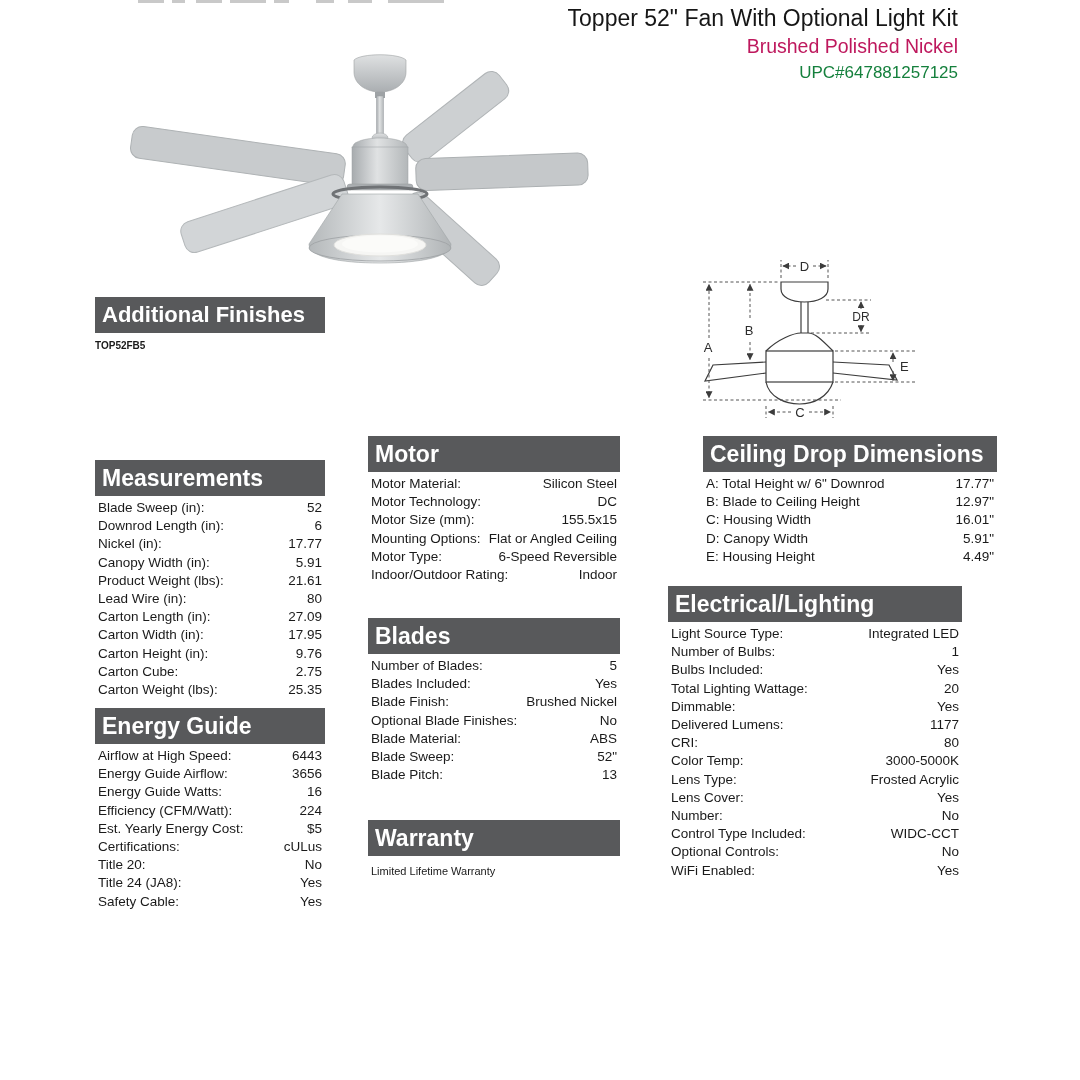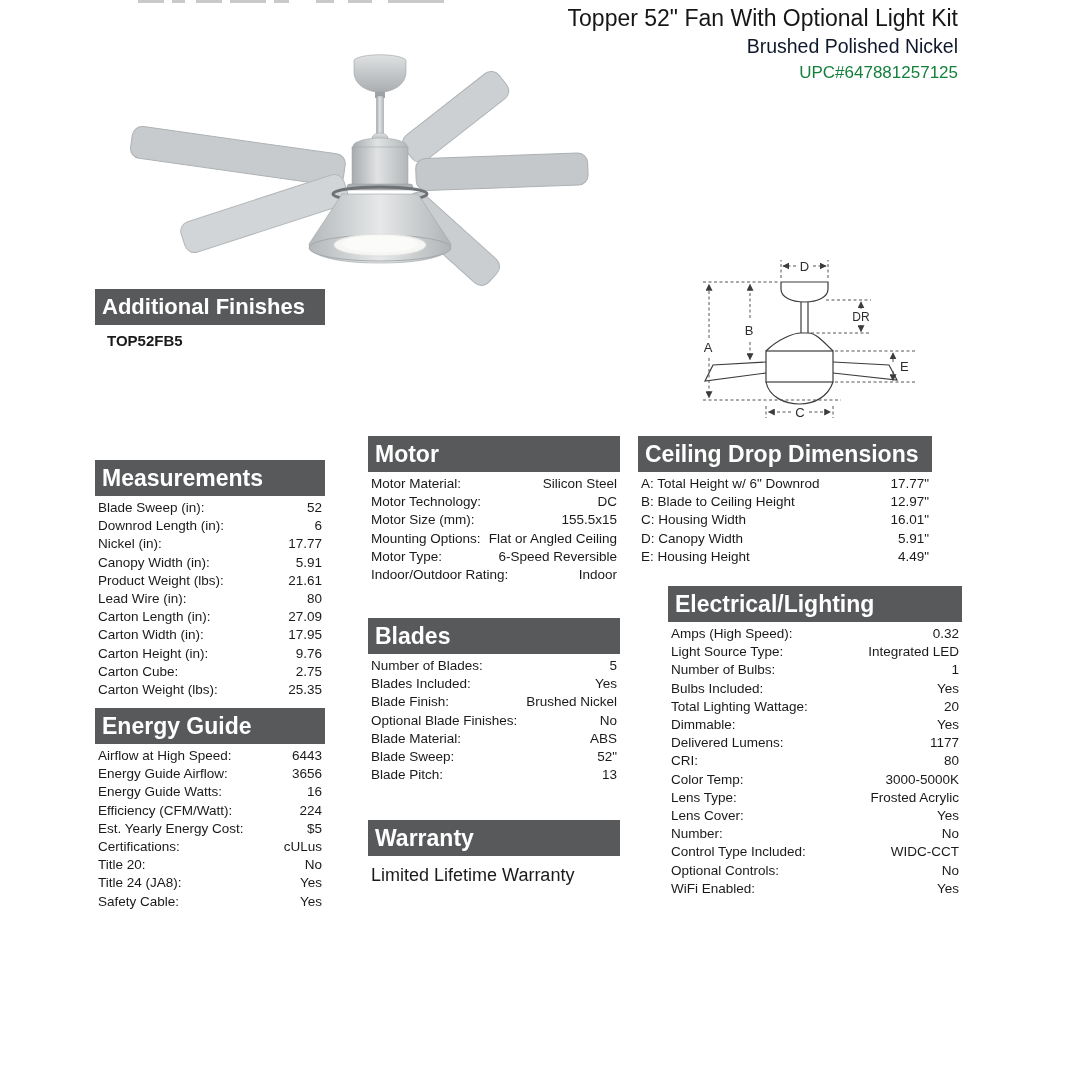--- a/index.html
+++ b/index.html
@@ -14,42 +14,42 @@
   .logo-strip i:nth-child(2){left:172px;width:13px;}
   .logo-strip i:nth-child(3){left:196px;width:26px;}
   .logo-strip i:nth-child(4){left:230px;width:36px;}
   .logo-strip i:nth-child(5){left:274px;width:15px;}
   .logo-strip i:nth-child(6){left:316px;width:18px;}
   .logo-strip i:nth-child(7){left:348px;width:24px;}
   .logo-strip i:nth-child(8){left:388px;width:56px;}
 
   .title-block{position:absolute;top:3px;right:122px;text-align:right;}
   .title-block .t1{font-size:23px;line-height:30px;color:#161616;}
-  .title-block .t2{font-size:19.5px;line-height:27px;color:#0f172a;}
+  .title-block .t2{font-size:19.5px;line-height:27px;color:#be185d;}
   .title-block .t3{font-size:17px;line-height:25px;color:#15803d;}
 
   .fan-img{position:absolute;left:95px;top:48px;width:600px;height:260px;}
   .drop-diagram{position:absolute;left:693px;top:250px;width:292px;height:178px;}
 
   section.spec{position:absolute;}
   .sec-h{
     margin:0;background:#58595b;color:#fff;font-weight:bold;font-size:23px;
     height:36px;line-height:36px;padding-left:7px;letter-spacing:0;
     white-space:nowrap;overflow:hidden;
   }
   .sec-h.smaller{font-size:22px;}
   .rows{margin-top:3px;}
   .spec-row{
     display:flex;justify-content:space-between;align-items:baseline;
     font-size:13.5px;line-height:18.2px;padding:0 3px 0 3px;white-space:nowrap;
   }
   .spec-row .lbl{text-align:left;}
   .spec-row .val{text-align:right;}
-  .model-no{font-weight:bold;font-size:15px;margin:7px 0 0 12px;}
-  .warranty-text{font-size:18px;margin:9px 0 0 3px;}
+  .model-no{font-weight:bold;font-size:10px;margin:7px 0 0 0;}
+  .warranty-text{font-size:11px;margin:9px 0 0 3px;}
 
   svg text{font-family:"Liberation Sans", sans-serif;}
   .dim-lbl{font-size:13px;fill:#2d2d2d;}
   .dim-lbl.sm{font-size:12px;}
 </style>
 </head>
 <body>
 
 <div class="logo-strip">
   <i></i>
@@ -167,21 +167,21 @@
     <line x1="116" y1="162" x2="137.5" y2="162" marker-end="url(#arr)"></line>
   </g>
   <text class="dim-lbl" x="111.5" y="21" text-anchor="middle">D</text>
   <text class="dim-lbl" x="15" y="102" text-anchor="middle">A</text>
   <text class="dim-lbl" x="56" y="85" text-anchor="middle">B</text>
   <text class="dim-lbl sm" x="168" y="71" text-anchor="middle">DR</text>
   <text class="dim-lbl" x="207" y="121" text-anchor="start">E</text>
   <text class="dim-lbl" x="107" y="167" text-anchor="middle">C</text>
 </svg>
 
-<section class="spec" style="left:95px;top:289px;width:230px;">
+<section class="spec" style="left:95px;top:297px;width:230px;">
   <h2 class="sec-h smaller">Additional Finishes</h2>
   <div class="model-no">TOP52FB5</div>
 </section>
 
 <section class="spec" style="left:95px;top:460px;width:230px;">
   <h2 class="sec-h">Measurements</h2>
   <div class="rows">
       <div class="spec-row">
         <span class="lbl">Blade Sweep (in):</span>
         <span class="val">52</span>
@@ -333,21 +333,21 @@
         <span class="val">13</span>
       </div>
     </div>
 </section>
 
 <section class="spec" style="left:368px;top:820px;width:252px;">
   <h2 class="sec-h">Warranty</h2>
   <div class="warranty-text">Limited Lifetime Warranty</div>
 </section>
 
-<section class="spec" style="left:638px;top:436px;width:294px;">
+<section class="spec" style="left:703px;top:436px;width:294px;">
   <h2 class="sec-h">Ceiling Drop Dimensions</h2>
   <div class="rows">
       <div class="spec-row">
         <span class="lbl">A: Total Height w/ 6" Downrod</span>
         <span class="val">17.77"</span>
       </div>
       <div class="spec-row">
         <span class="lbl">B: Blade to Ceiling Height</span>
         <span class="val">12.97"</span>
       </div>
@@ -363,24 +363,20 @@
         <span class="lbl">E: Housing Height</span>
         <span class="val">4.49"</span>
       </div>
     </div>
 </section>
 
 <section class="spec" style="left:668px;top:586px;width:294px;">
   <h2 class="sec-h">Electrical/Lighting</h2>
   <div class="rows">
       <div class="spec-row">
-        <span class="lbl">Amps (High Speed):</span>
-        <span class="val">0.32</span>
-      </div>
-      <div class="spec-row">
         <span class="lbl">Light Source Type:</span>
         <span class="val">Integrated LED</span>
       </div>
       <div class="spec-row">
         <span class="lbl">Number of Bulbs:</span>
         <span class="val">1</span>
       </div>
       <div class="spec-row">
         <span class="lbl">Bulbs Included:</span>
         <span class="val">Yes</span>

